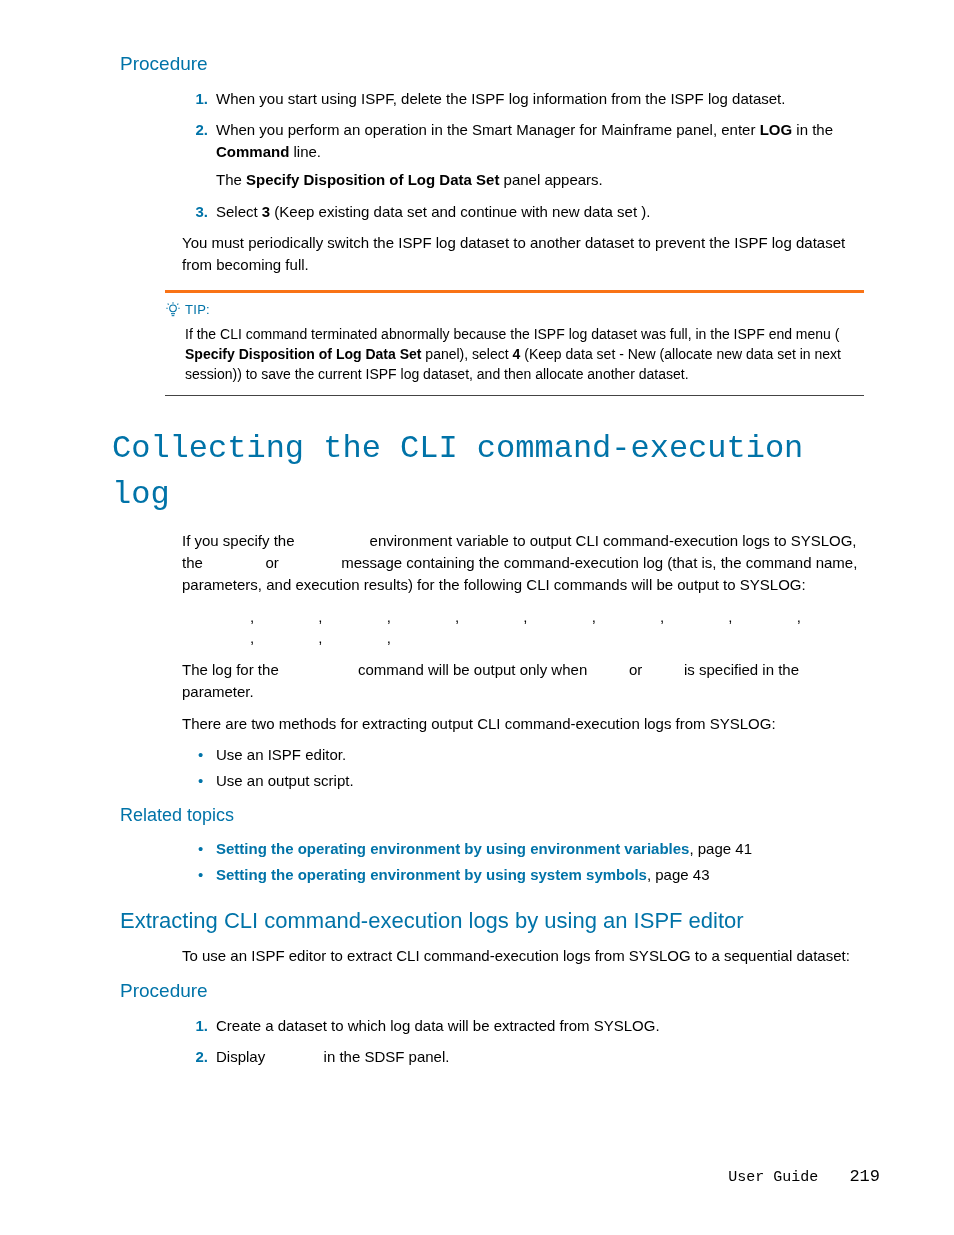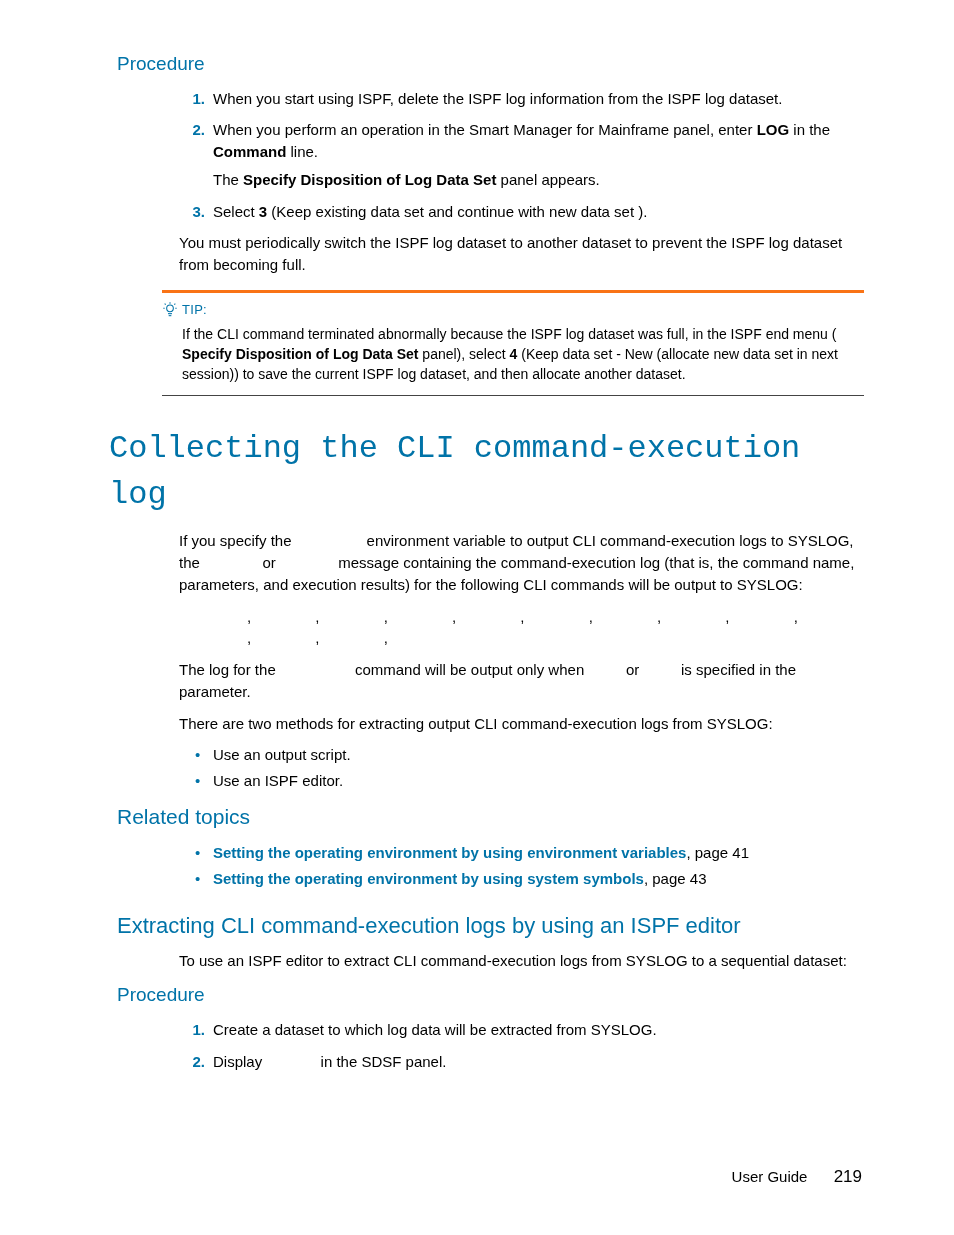--- a/index.html
+++ b/index.html
@@ -6,24 +6,23 @@
     font-family: Arial, Helvetica, sans-serif;
     margin: 0;
     padding: 0;
     background: #fff;
     color: #000;
     width: 954px;
     font-size: 15px;
     line-height: 1.45;
   }
   .page {
-    padding: 50px 90px 60px 90px;
+    padding: 50px 90px 60px 120px;
     position: relative;
     min-height: 1120px;
-    margin-left: 27px;
   }
   .h3-blue {
     color: #0073a8;
     font-size: 19px;
     font-weight: 400;
     margin: 0 0 10px 0;
   }
   .h1-blue {
     color: #0073a8;
     font-size: 32px;
@@ -98,22 +97,23 @@
     left: 0;
     color: #0073a8;
   }
   .link {
     color: #0073a8;
     font-weight: bold;
   }
   .footer {
     position: absolute;
     bottom: 40px;
-    right: 92px;
+    right: 74px;
     font-size: 15px;
+    font-family: Liberation Mono, monospace;
   }
   .footer .pnum {
     display: inline-block;
     margin-left: 22px;
     font-size: 17px;
   }
   b { font-weight: bold; }
 </style>
 </head>
 <body>
@@ -160,25 +160,25 @@
 
   <p class="para"><span>If you specify the </span>&nbsp;&nbsp;&nbsp;&nbsp;&nbsp;&nbsp;&nbsp;&nbsp;&nbsp;&nbsp;&nbsp;&nbsp;&nbsp;&nbsp;&nbsp;&nbsp;<span> environment variable to output CLI command-execution logs to SYSLOG, the </span>&nbsp;&nbsp;&nbsp;&nbsp;&nbsp;&nbsp;&nbsp;&nbsp;&nbsp;&nbsp;&nbsp;&nbsp;&nbsp;<span> or </span>&nbsp;&nbsp;&nbsp;&nbsp;&nbsp;&nbsp;&nbsp;&nbsp;&nbsp;&nbsp;&nbsp;&nbsp;&nbsp;<span> message containing the command-execution log (that is, the command name, parameters, and execution results) for the following CLI commands will be output to SYSLOG:</span></p>
 
   <p class="para" style="margin-left:130px; word-spacing:60px;">, , , , , , , , , , , , </p>
 
   <p class="para"><span>The log for the </span>&nbsp;&nbsp;&nbsp;&nbsp;&nbsp;&nbsp;&nbsp;&nbsp;&nbsp;&nbsp;&nbsp;&nbsp;&nbsp;&nbsp;&nbsp;&nbsp;&nbsp;<span> command will be output only when </span>&nbsp;&nbsp;&nbsp;&nbsp;&nbsp;&nbsp;&nbsp;&nbsp;<span> or </span>&nbsp;&nbsp;&nbsp;&nbsp;&nbsp;&nbsp;&nbsp;&nbsp;<span> is specified in the </span>&nbsp;&nbsp;&nbsp;&nbsp;&nbsp;&nbsp;&nbsp;&nbsp;<span> parameter.</span></p>
 
   <p class="para">There are two methods for extracting output CLI command-execution logs from SYSLOG:</p>
 
   <ul class="bul">
+    <li>Use an ISPF editor.</li>
     <li>Use an output script.</li>
-    <li>Use an ISPF editor.</li>
   </ul>
 
-  <div class="h3-blue" style="font-size:21px;">Related topics</div>
+  <div class="h3-blue" style="font-size:18px;">Related topics</div>
 
   <ul class="bul">
     <li><span class="link">Setting the operating environment by using environment variables</span><span>, page 41</span></li>
     <li><span class="link">Setting the operating environment by using system symbols</span><span>, page 43</span></li>
   </ul>
 
   <div class="h2-blue">Extracting CLI command-execution logs by using an ISPF editor</div>
   <p class="para">To use an ISPF editor to extract CLI command-execution logs from SYSLOG to a sequential dataset:</p>
 
   <div class="h3-blue">Procedure</div>

